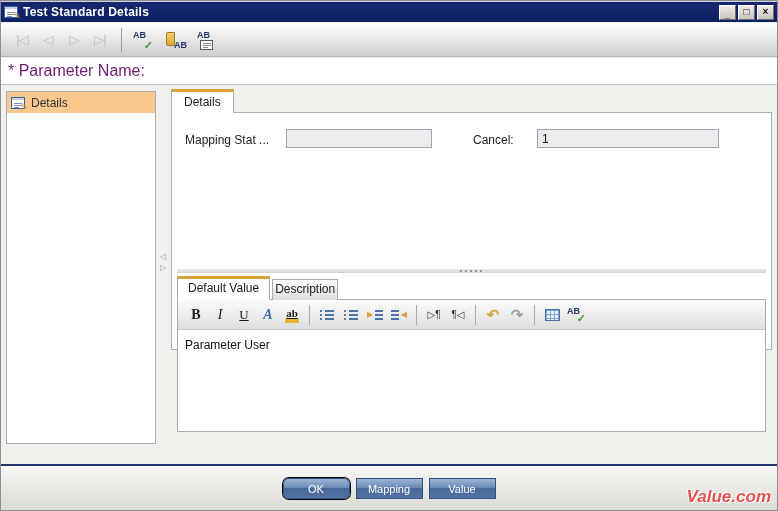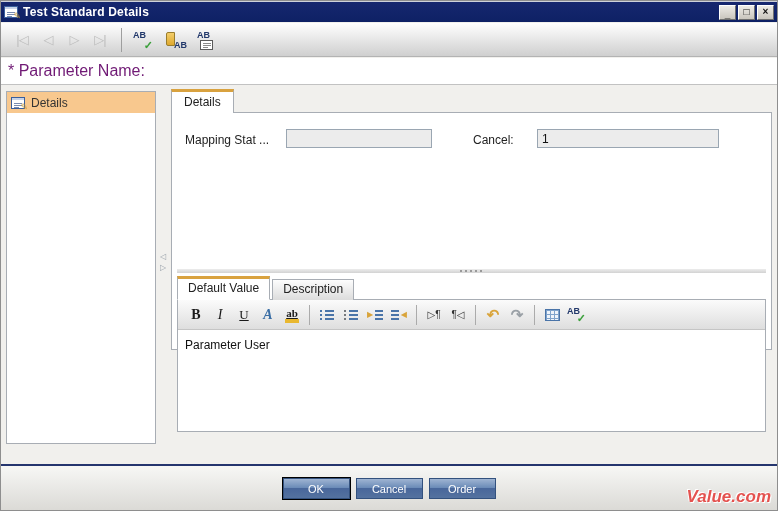--- a/index.html
+++ b/index.html
@@ -57,21 +57,21 @@
   .fld-input.f2 { left:365px; width:182px; }
 
   .h-split { position:relative; height:8px; margin:0 5px; }
   .h-split .bar { position:absolute; left:0; right:0; top:2px; height:4px; background:linear-gradient(#ececec,#d2d2d2); }
   .h-split .dots { position:absolute; left:50%; top:3px; width:2px; height:2px; margin-left:-12px; background:#999; box-shadow:5px 0 0 #999, 10px 0 0 #999, 15px 0 0 #999, 20px 0 0 #999; }
 
   .lower { position:relative; padding:2px 5px 0; }
   .etabs { display:flex; align-items:flex-end; height:23px; }
   .etab { font-size:12px; color:#222; border:1px solid #A8ADB4; padding:3px 10px 4px; position:relative; }
   .etab.active { background:#fff; border-top:3px solid #D9A23F; border-bottom:1px solid #fff; z-index:2; padding-top:2px; }
-  .etab.inactive { background:linear-gradient(#fdfdfd,#dcdcdc); margin-left:2px; border-bottom:none; padding:2px 10px 4px; }
+  .etab.inactive { background:linear-gradient(#fdfdfd,#dcdcdc); margin-left:2px; border-bottom:none; padding:2px 2px 4px; }
 
   .editor { border:1px solid #A8ADB4; margin-top:-1px; }
   .etoolbar { height:30px; background:linear-gradient(#fbfbfb,#dedede); border-bottom:1px solid #c5c5c5; display:flex; align-items:center; padding:0 6px; }
   .ebtn { position:relative; width:24px; height:22px; display:flex; align-items:center; justify-content:center; flex:none; }
   .e-sep { width:1px; height:20px; background:#ababab; margin:0 5px; flex:none; }
   .g-bold { font-family:"Liberation Serif",serif; font-weight:bold; font-size:14px; color:#1a1a1a; }
   .g-italic { font-family:"Liberation Serif",serif; font-style:italic; font-size:14px; color:#1a1a1a; }
   .g-under { font-family:"Liberation Serif",serif; font-size:13px; color:#1a1a1a; text-decoration:underline; }
   .g-color { font-family:"Liberation Serif",serif; font-style:italic; font-weight:bold; font-size:14px; color:#3A6EA5; }
   .g-hilite { font-family:"Liberation Serif",serif; font-weight:bold; font-size:11px; color:#1a1a1a; border-bottom:4px solid #E9B830; padding:0 1px; text-decoration:underline; }
@@ -90,21 +90,21 @@
   .tbl-icon { width:15px; height:12px; border:1px solid #4a74a8; background-color:#eef4fb; background-image:linear-gradient(to right,#7fa3cc 1px,transparent 1px),linear-gradient(to bottom,#7fa3cc 1px,transparent 1px); background-size:4px 4px; }
   .spell-ic { position:relative; width:20px; height:18px; }
   .spell-ic .ab-txt { left:1px; top:0; color:#22386b; }
   .spell-ic .check-g { right:0; bottom:0; }
   .econtent { height:101px; background:#fff; padding:8px 7px; font-size:12px; color:#111; }
 
   
   .footer { position:absolute; left:0; bottom:0; width:100%; height:46px; background:linear-gradient(#f7f7f5,#dbdad6); border-top:2px solid #25356E; }
   .btn-row { position:absolute; left:0; top:12px; width:100%; display:flex; justify-content:center; gap:6px; }
   .dlg-btn { width:67px; height:21px; color:#fff; font-family:"Liberation Sans",sans-serif; font-size:11px; background:linear-gradient(#9FB4D2,#6C8CB8 45%,#49679B 50%,#54729F); border:1px solid #33517E; }
-  .dlg-btn.default { box-shadow:0 0 0 1px #000; }
+  .dlg-btn.default { box-shadow:0 0 0 1px #000;border-radius:6px; }
   .watermark { position:absolute; right:6px; bottom:3px; font-size:17px; font-weight:bold; font-style:italic; color:#E4524F; text-shadow:0 0 2px #fff, 1px 1px 0 #fff, -1px -1px 0 #fff; }
 </style>
 </head>
 <body>
 
 <div class="window">
 
   <div class="titlebar">
     <span class="form-icon">
         <i class="l1"></i>
@@ -274,19 +274,19 @@
           </div>
         </div>
 
       </div>
     </div>
   </div>
 
   <div class="footer">
     <div class="btn-row">
       <button class="dlg-btn default">OK</button>
-      <button class="dlg-btn">Cancel</button>
-      <button class="dlg-btn">Order</button>
+      <button class="dlg-btn">Mapping</button>
+      <button class="dlg-btn">Value</button>
     </div>
     <span class="watermark">Value.com</span>
   </div>
 
 </div>
 
 </body></html>

